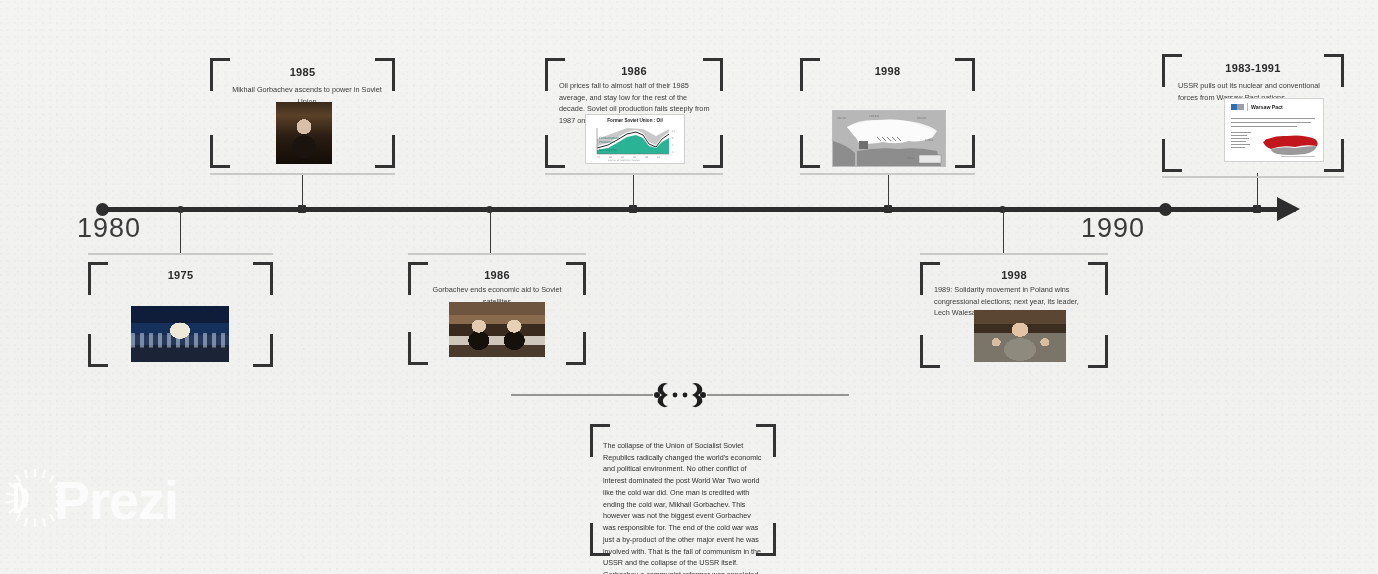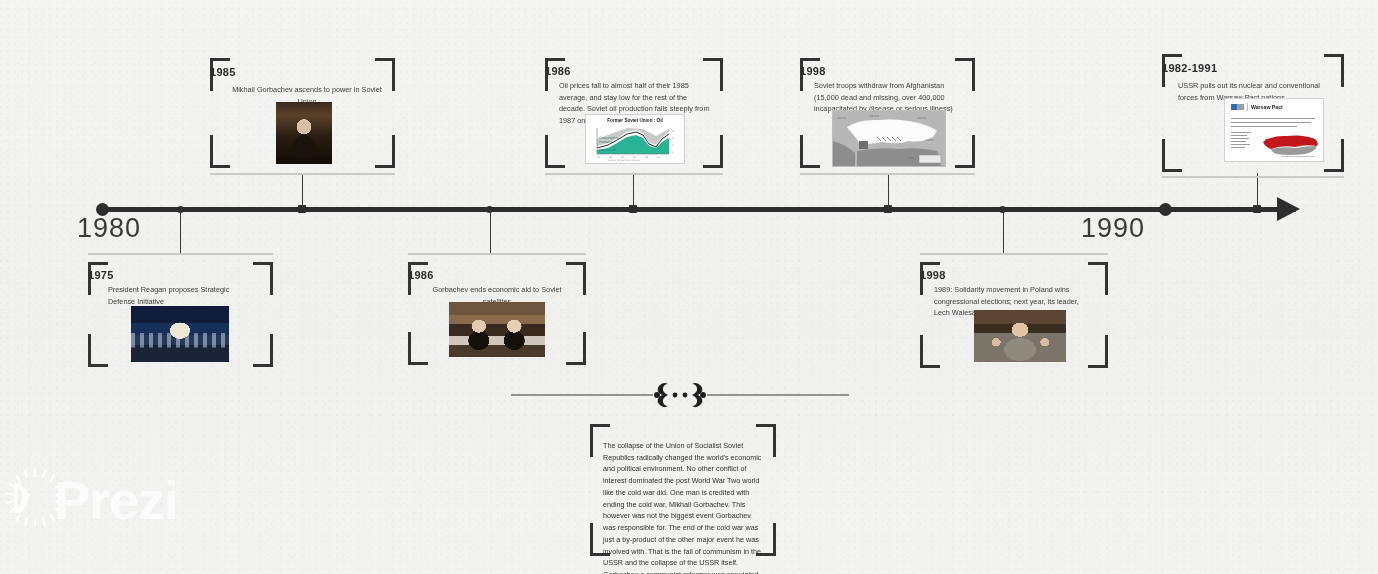--- a/index.html
+++ b/index.html
@@ -34,21 +34,21 @@
 
   
   .card{position:absolute;}
   .rule{position:absolute;height:2px;background:#c9c9c7;}
   .brk{position:absolute;border:3px solid #333;width:17px;height:30px;}
   .brk.tl{border-right:0;border-bottom:0;}
   .brk.tr{border-left:0;border-bottom:0;}
   .brk.bl{border-right:0;border-top:0;}
   .brk.br{border-left:0;border-top:0;}
 
-  .c-year{position:absolute;width:100%;text-align:left;font-weight:bold;font-size:11px;color:#2b2b2b;letter-spacing:.3px;}
+  .c-year{position:absolute;width:100%;text-align:center;font-weight:bold;font-size:11px;color:#2b2b2b;letter-spacing:.3px;}
   .c-desc{position:absolute;font-size:7.3px;line-height:1.58;color:#3b3b3b;}
 
   .thumb{position:absolute;overflow:hidden;background:#ddd;}
 
   
   .ph-gorby{
     background:
       radial-gradient(ellipse 22% 20% at 50% 40%, #d8c0a8 0 60%, transparent 61%),
       radial-gradient(ellipse 30% 26% at 50% 72%, #1b140e 0 70%, transparent 71%),
       linear-gradient(180deg,#3a2a1c 0%,#5a4128 22%,#2a1d12 55%,#120c07 100%);
@@ -188,21 +188,20 @@
   </div>
 </div>
 <div class="rule" style="left:545px;top:173px;width:178px"></div>
 
 <div class="card" style="left:800px;top:58px;width:175px;height:110px">
   <div class="brk tl" style="left:0;top:0"></div>
   <div class="brk tr" style="right:0;top:0"></div>
   <div class="brk bl" style="left:0;bottom:0"></div>
   <div class="brk br" style="right:0;bottom:0"></div>
   <div class="c-year" style="top:7px">1998</div>
-  <div class="c-desc" style="left:14px;top:22px;width:150px">Soviet troops withdraw from Afghanistan (15,000 dead and missing, over 400,000 incapacitated by disease or serious illness)</div>
   <div class="thumb th-map" style="left:32px;top:52px;width:112px;height:55px">
     <svg width="112" height="55">
       <rect width="112" height="55" fill="#b7b7b7"></rect>
       <path d="M14 16 Q26 8 44 9 Q66 7 86 12 Q98 15 104 20 L100 26 Q88 24 76 26 L70 22 Q56 20 44 24 Q30 22 22 26 Z" fill="#f4f4f4"></path>
       <path d="M14 16 Q22 24 26 32 Q38 34 50 31 Q64 34 76 30 Q88 32 100 26 L100 20 Q86 12 66 9 Q44 8 26 12 Z" fill="#fbfbfb"></path>
       <path d="M0 30 Q14 34 22 42 L22 55 L0 55 Z" fill="#8d8d8d"></path>
       <path d="M24 40 Q44 36 66 38 Q86 36 104 40 L108 55 L24 55 Z" fill="#8d8d8d"></path>
       <rect x="26" y="30" width="9" height="8" fill="#6f6f6f"></rect>
       <g stroke="#4a4a4a" stroke-width=".7">
         <line x1="44" y1="26" x2="48" y2="30"></line>
@@ -222,21 +221,21 @@
     </svg>
   </div>
 </div>
 <div class="rule" style="left:800px;top:173px;width:175px"></div>
 
 <div class="card" style="left:1162px;top:54px;width:182px;height:118px">
   <div class="brk tl" style="left:0;top:0"></div>
   <div class="brk tr" style="right:0;top:0"></div>
   <div class="brk bl" style="left:0;bottom:0"></div>
   <div class="brk br" style="right:0;bottom:0"></div>
-  <div class="c-year" style="top:8px">1982-1991</div>
+  <div class="c-year" style="top:8px">1983-1991</div>
   <div class="c-desc" style="left:16px;top:26px;width:152px">USSR pulls out its nuclear and conventional forces from Warsaw Pact nations</div>
   <div class="thumb th-wp" style="left:62px;top:44px;width:98px;height:62px">
     <div class="bar"></div>
     <div class="div"></div>
     <div class="h">Warsaw Pact</div>
     <div class="ln" style="left:6px;top:19px;width:84px"></div>
     <div class="ln" style="left:6px;top:23px;width:80px"></div>
     <div class="ln" style="left:6px;top:27px;width:66px"></div>
     <div class="ln" style="left:6px;top:33px;width:20px"></div>
     <div class="ln" style="left:6px;top:36px;width:16px"></div>
@@ -254,21 +253,20 @@
 </div>
 <div class="rule" style="left:1162px;top:176px;width:182px"></div>
 
 <div class="rule" style="left:88px;top:253px;width:185px"></div>
 <div class="card" style="left:88px;top:262px;width:185px;height:105px">
   <div class="brk tl" style="left:0;top:0"></div>
   <div class="brk tr" style="right:0;top:0"></div>
   <div class="brk bl" style="left:0;bottom:0"></div>
   <div class="brk br" style="right:0;bottom:0"></div>
   <div class="c-year" style="top:7px">1975</div>
-  <div class="c-desc" style="left:20px;top:22px;width:150px">President Reagan proposes Strategic Defense Initiative</div>
   <div class="thumb ph-sdi" style="left:43px;top:44px;width:98px;height:56px"></div>
 </div>
 
 <div class="rule" style="left:408px;top:253px;width:178px"></div>
 <div class="card" style="left:408px;top:262px;width:178px;height:103px">
   <div class="brk tl" style="left:0;top:0"></div>
   <div class="brk tr" style="right:0;top:0"></div>
   <div class="brk bl" style="left:0;bottom:0"></div>
   <div class="brk br" style="right:0;bottom:0"></div>
   <div class="c-year" style="top:7px">1986</div>

